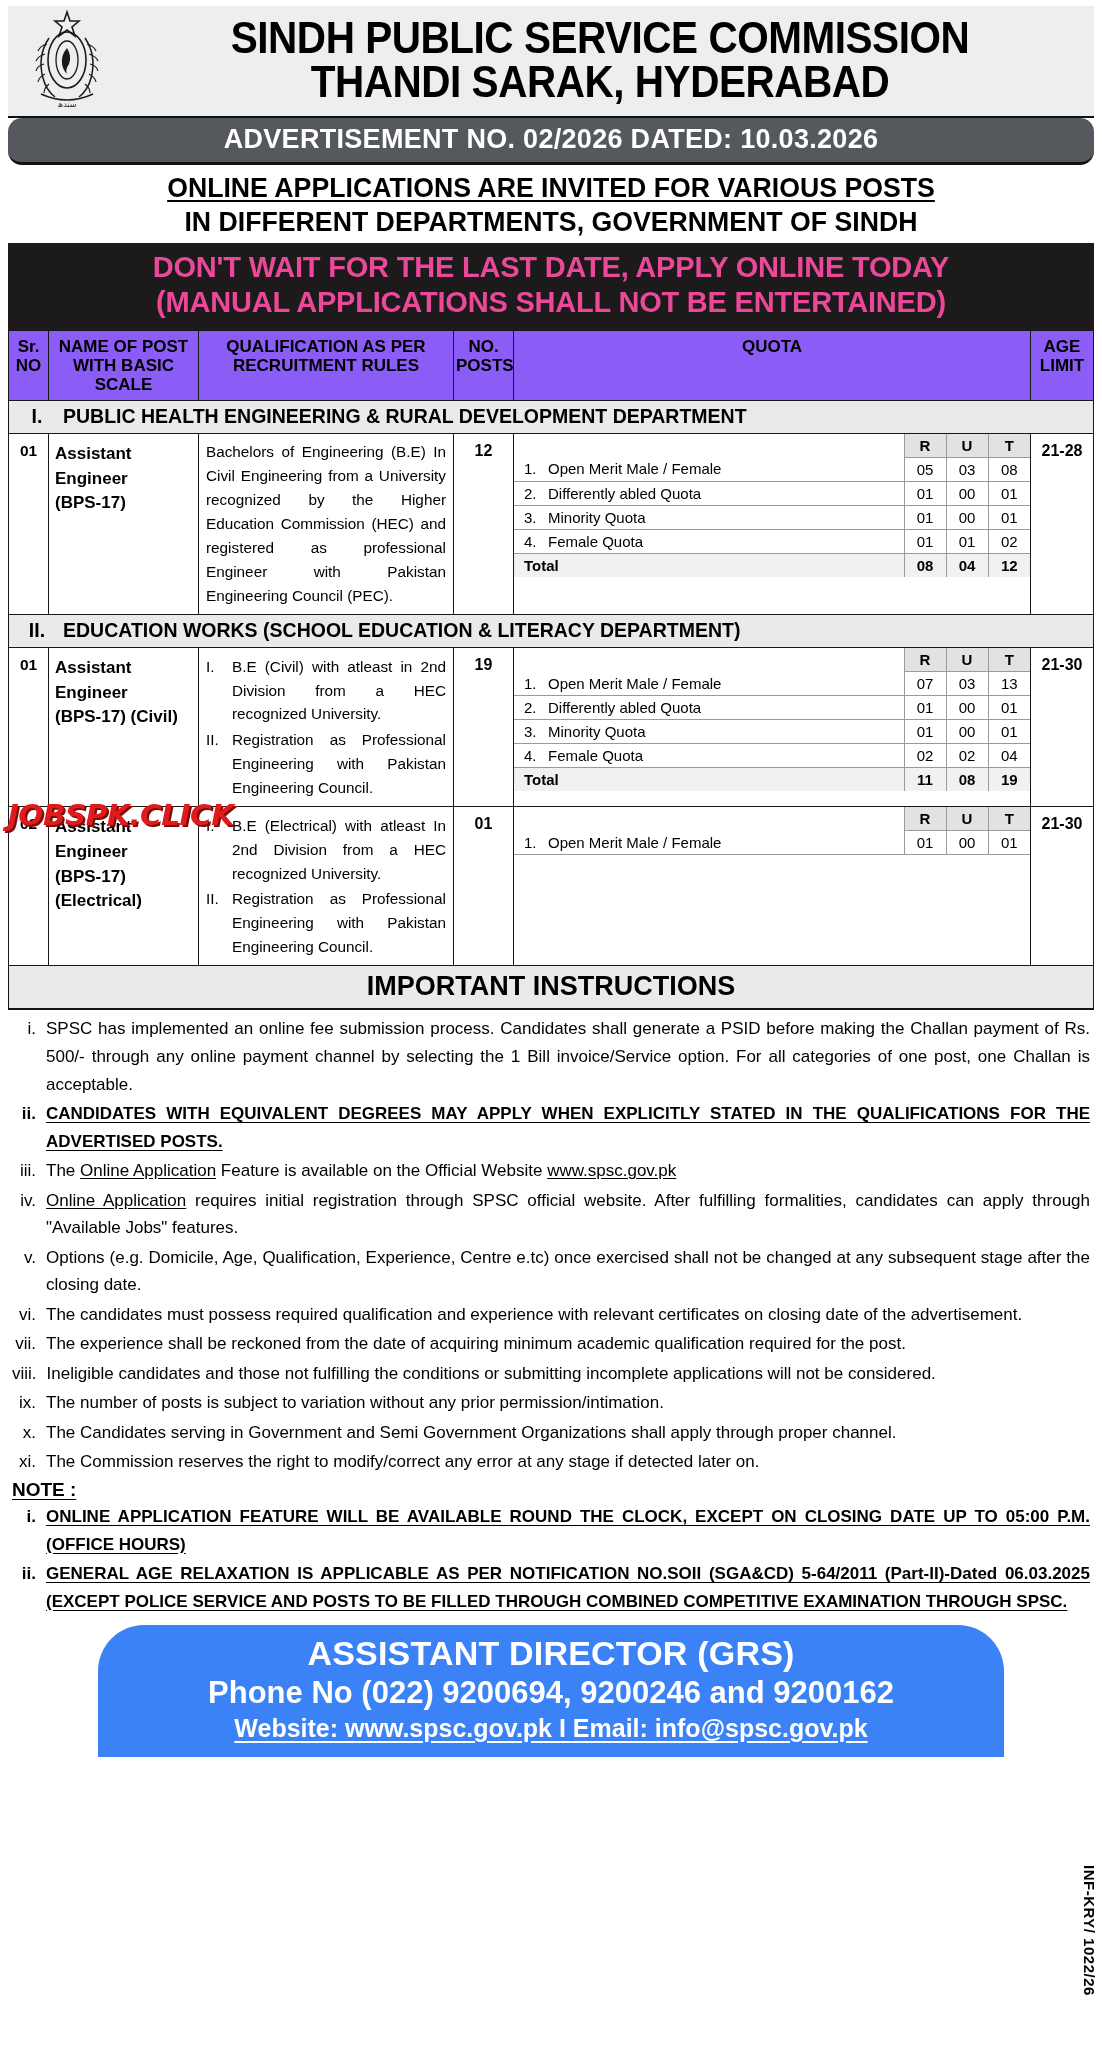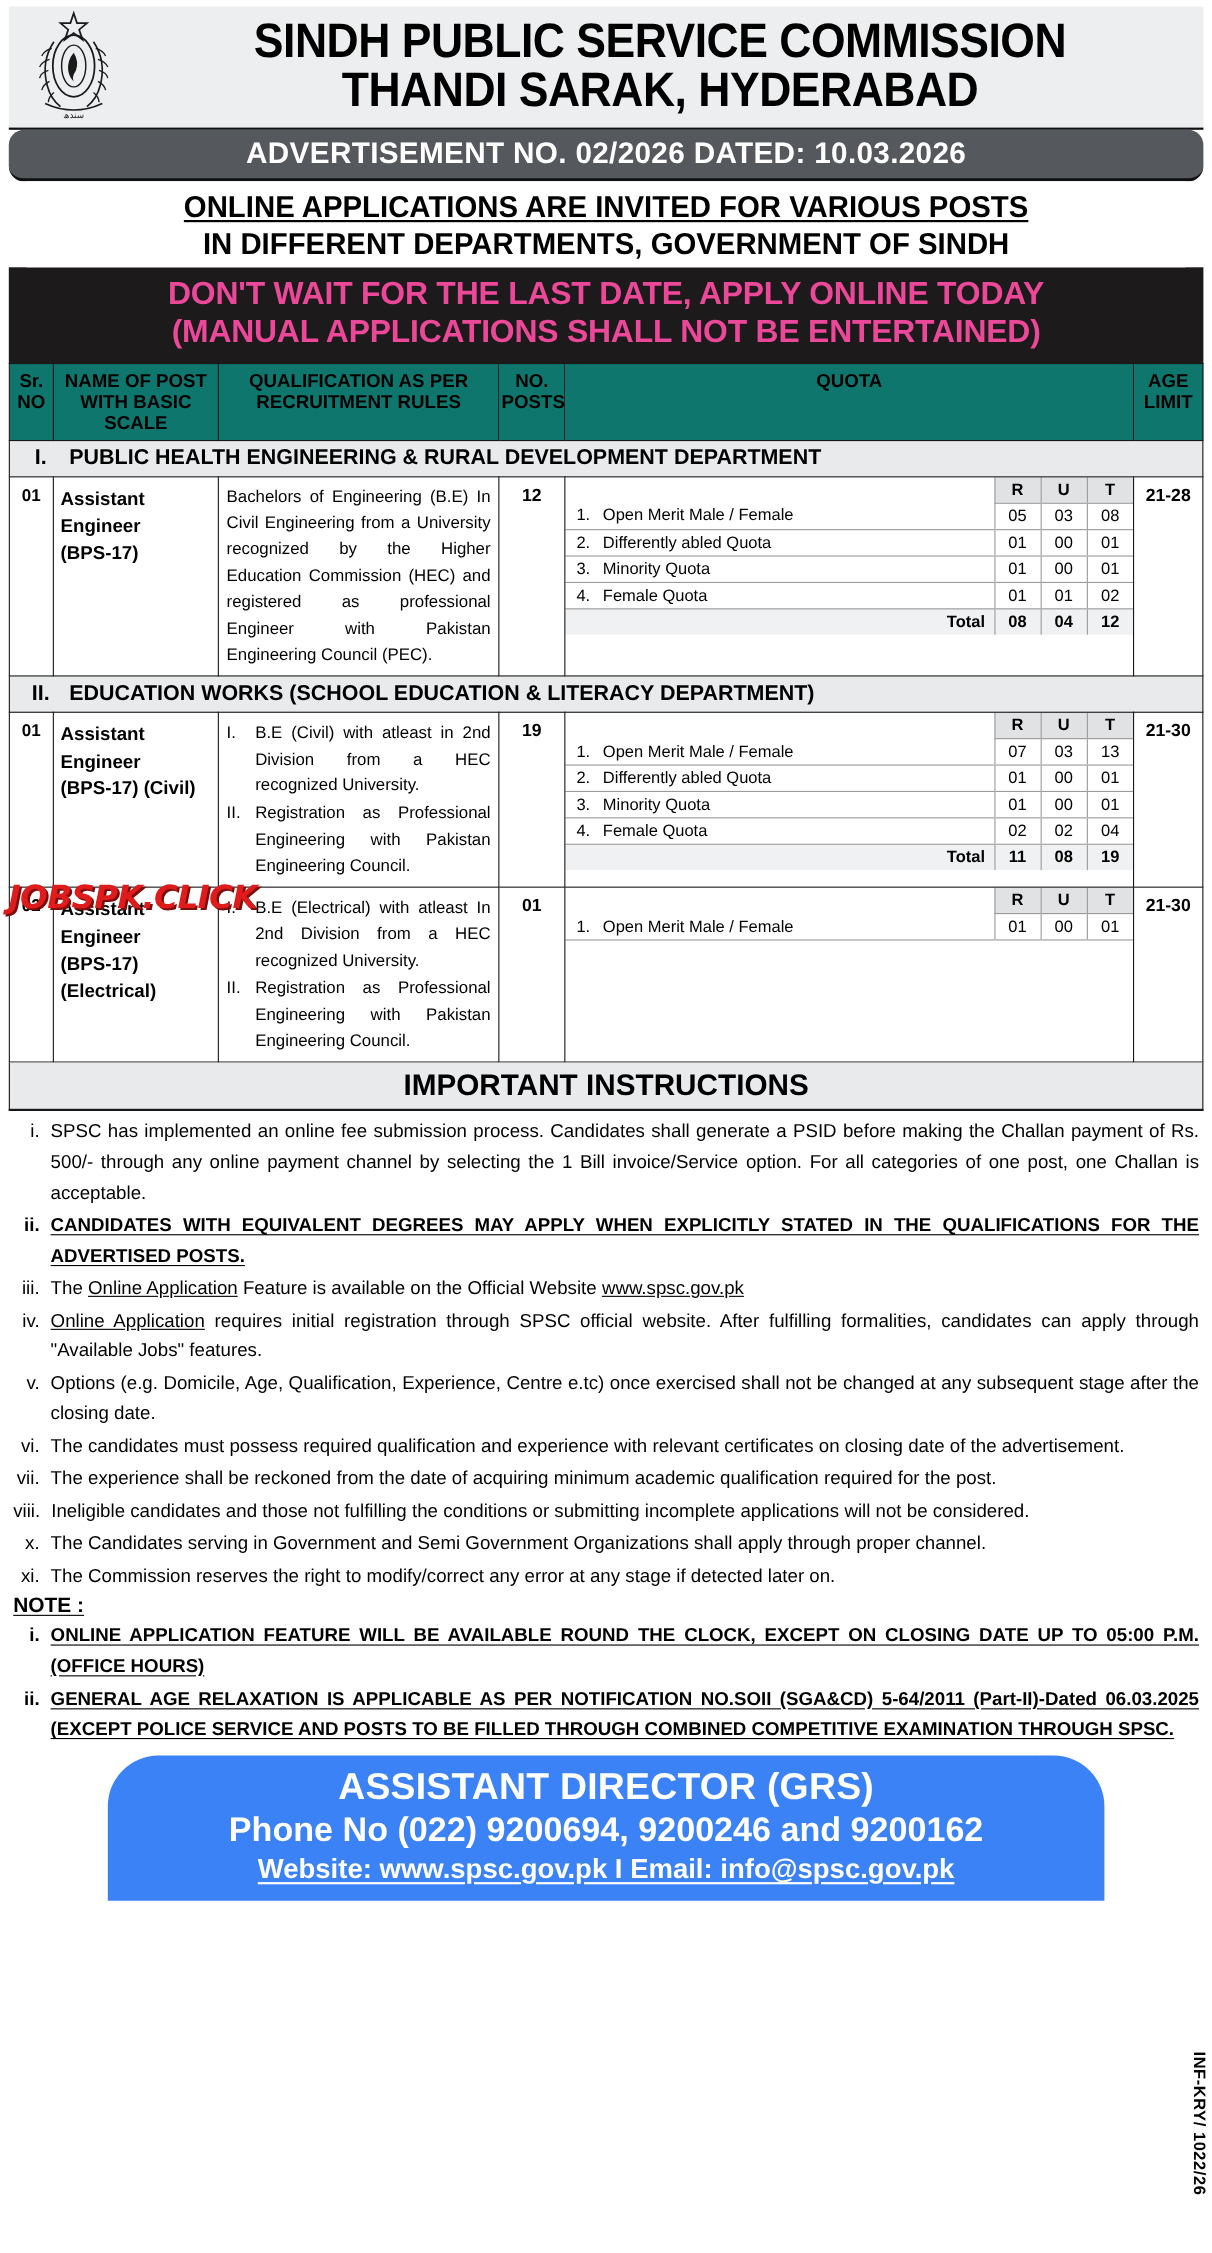--- a/index.html
+++ b/index.html
@@ -33,21 +33,21 @@
   .invited .u { text-decoration:underline; text-underline-offset:3px; }
   .blackband {
     background:#1c1a1a; color:#ec4899; text-align:center;
     font-weight:bold; font-size:29px; line-height:1.22; padding:7px 6px 9px 6px;
     letter-spacing:-0.2px;
   }
 
   
   table.main { width:100%; border-collapse:collapse; table-layout:fixed; }
   table.main td, table.main th { border:1px solid #171717; vertical-align:top; }
-  .th { background:#0f766e; text-align:center; font-weight:bold; font-size:17px;
+  .th { background:#8b5cf6; text-align:center; font-weight:bold; font-size:17px;
         line-height:1.12; padding:6px 2px; vertical-align:middle; }
   .secrow td { background:#e8eaec; font-weight:bold; font-size:19.5px; padding:4px 2px 5px 2px; }
   .secrow .secwrap { display:flex; }
   .sec-num { width:52px; text-align:center; flex:0 0 52px; }
   .sec-name { flex:1; text-align:left; }
 
   .c-sr     { width:40px;  text-align:center; font-weight:bold; font-size:15.5px; padding:8px 1px; }
   .c-post   { width:150px; font-weight:bold; font-size:17px; line-height:1.45; padding:8px 6px; }
   .c-qual   { width:255px; font-size:15.3px; line-height:1.57; padding:6px 7px; text-align:justify; }
   .c-no     { width:60px;  text-align:center; font-weight:bold; font-size:16px; padding:8px 1px; }
@@ -62,21 +62,21 @@
   
   table.q { width:100%; border-collapse:collapse; table-layout:fixed; }
   table.q td { border:0; border-bottom:1px solid #9a9a9a; font-size:15px; padding:3px 2px; }
   table.q tr:last-child td { border-bottom:0; }
   .q-lab { text-align:left; padding-left:10px !important; }
   .q-lab .qi { display:inline-block; width:24px; }
   .q-n { width:42px; text-align:center; border-left:1px solid #9a9a9a !important; }
   .q-head td { background:#e0e2e4; font-weight:bold; text-align:center; font-size:15.5px; border-bottom:1px solid #9a9a9a; }
   .q-head .q-blank { background:#fff; border-bottom:0; }
   .q-total td { font-weight:bold; font-size:16px; border-top:1px solid #9a9a9a; background:#f0f1f2; }
-  .q-total .q-lab { text-align:right; padding-right:8px !important; }
+  .q-total .q-lab { padding-right:8px !important; }
   .q-spacer td { border-bottom:0; height:6px; }
 
   
   .instr-title {
     text-align:center; font-weight:bold; font-size:27px; padding:5px 0 6px 0;
     background:#e8eaec; border-left:1px solid #171717; border-right:1px solid #171717;
     border-bottom:2px solid #171717;
   }
   .instr-wrap { padding:5px 4px 0 4px; }
   .ins { display:flex; align-items:flex-start; margin-bottom:2px; }
@@ -399,20 +399,24 @@
         </div>
         <div class="ins">
           <span class="rn">vii.</span>
           <span class="tx">The experience shall be reckoned from the date of acquiring minimum academic qualification required for the post.</span>
         </div>
         <div class="ins">
           <span class="rn">viii.</span>
           <span class="tx">Ineligible candidates and those not fulfilling the conditions or submitting incomplete applications will not be considered.</span>
         </div>
         <div class="ins">
+          <span class="rn">ix.</span>
+          <span class="tx">The number of posts is subject to variation without any prior permission/intimation.</span>
+        </div>
+        <div class="ins">
           <span class="rn">x.</span>
           <span class="tx">The Candidates serving in Government and Semi Government Organizations shall apply through proper channel.</span>
         </div>
         <div class="ins">
           <span class="rn">xi.</span>
           <span class="tx">The Commission reserves the right to modify/correct any error at any stage if detected later on.</span>
         </div>
       </div>
     <div class="note-h">NOTE :</div>
     <div id="note-list">

